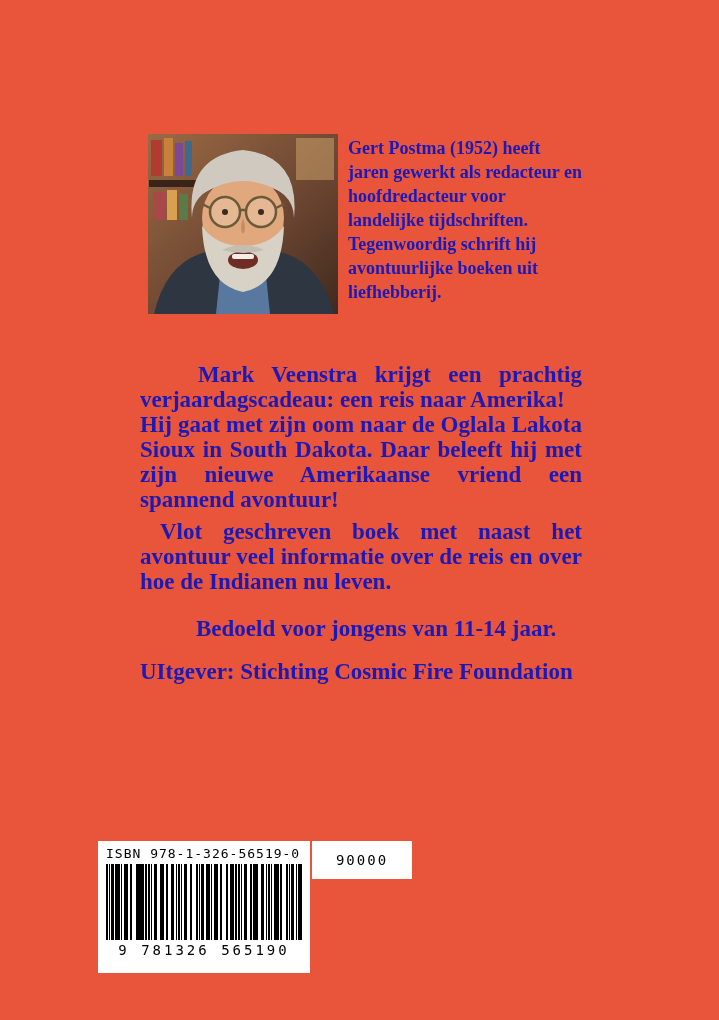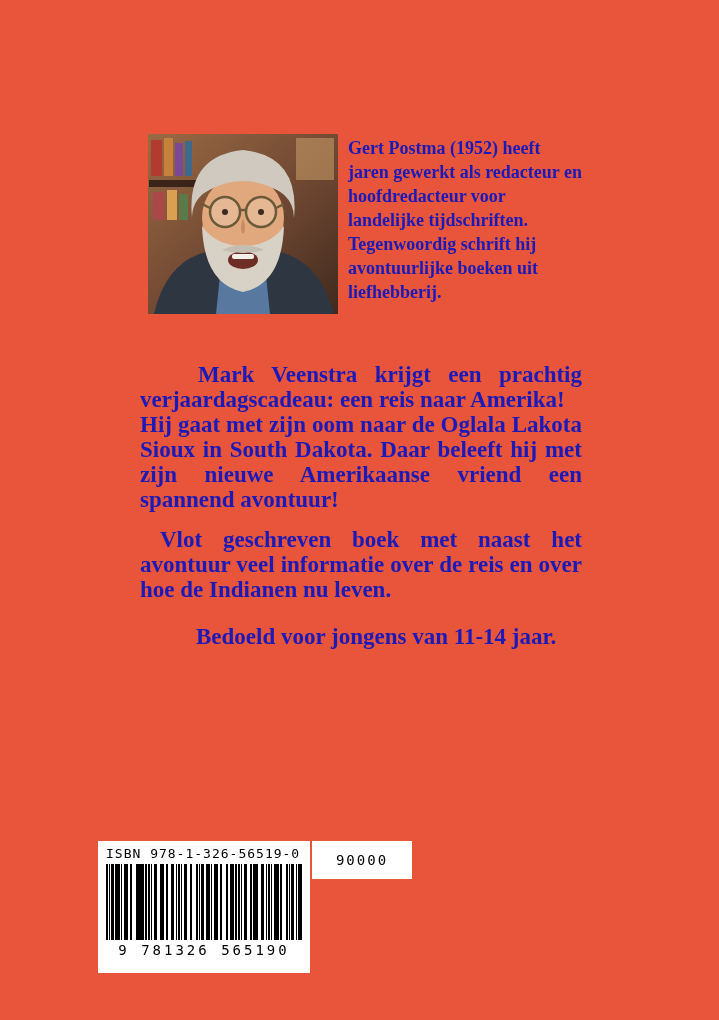--- a/index.html
+++ b/index.html
@@ -47,21 +47,21 @@
     left: 140px;
     top: 362px;
     width: 442px;
     color: var(--text, #1b1ab8);
     font-weight: bold;
     font-size: 23px;
     line-height: 25px;
   }
   .blurb .para { text-align: justify; }
   .blurb .line-indent { text-indent: 58px; }
-  .blurb .p2 { margin-top: 15px; text-indent: 20px; font-family: Liberation Serif, serif; }
+  .blurb .p2 { margin-top: 7px; text-indent: 20px; font-family: Liberation Serif, serif; }
   .blurb .p3 { margin-top: 22px; text-indent: 8px; text-align: left; margin-left: 48px; }
   .blurb .p4 { margin-top: 18px; text-align: left; }
 
   
   .barcode-area {
     position: absolute;
     left: 98px;
     top: 841px;
     display: flex;
     align-items: flex-start;
@@ -177,20 +177,21 @@
     <div class="bio-text">Gert Postma (1952) heeft jaren gewerkt als redacteur en hoofdredacteur voor landelijke tijdschriften. Tegenwoordig schrift hij avontuurlijke boeken uit liefhebberij.</div>
   </div>
 
   <div class="blurb">
     <p class="para p1">
       <span class="line-indent" style="display:block;">Mark Veenstra krijgt een prachtig verjaardagscadeau: een reis naar Amerika!</span>
       <span style="display:block;">Hij gaat met zijn oom naar de Oglala Lakota Sioux in South Dakota. Daar beleeft hij met zijn nieuwe Amerikaanse vriend een spannend avontuur!</span>
     </p>
     <p class="para p2">Vlot geschreven boek met naast het avontuur veel informatie over de reis en over hoe de Indianen nu leven.</p>
     <p class="para p3">Bedoeld voor jongens van 11-14 jaar.</p>
+    <p class="para p4">UItgever: Stichting Cosmic Fire Foundation</p>
   </div>
 
   <div class="barcode-area">
     <div class="barcode-box">
       <div class="isbn-label">ISBN 978-1-326-56519-0</div>
       <div class="bars"></div>
       <div class="barcode-digits">9 781326 565190</div>
     </div>
     <div class="addon-box">
       <div class="price-code">90000</div>

